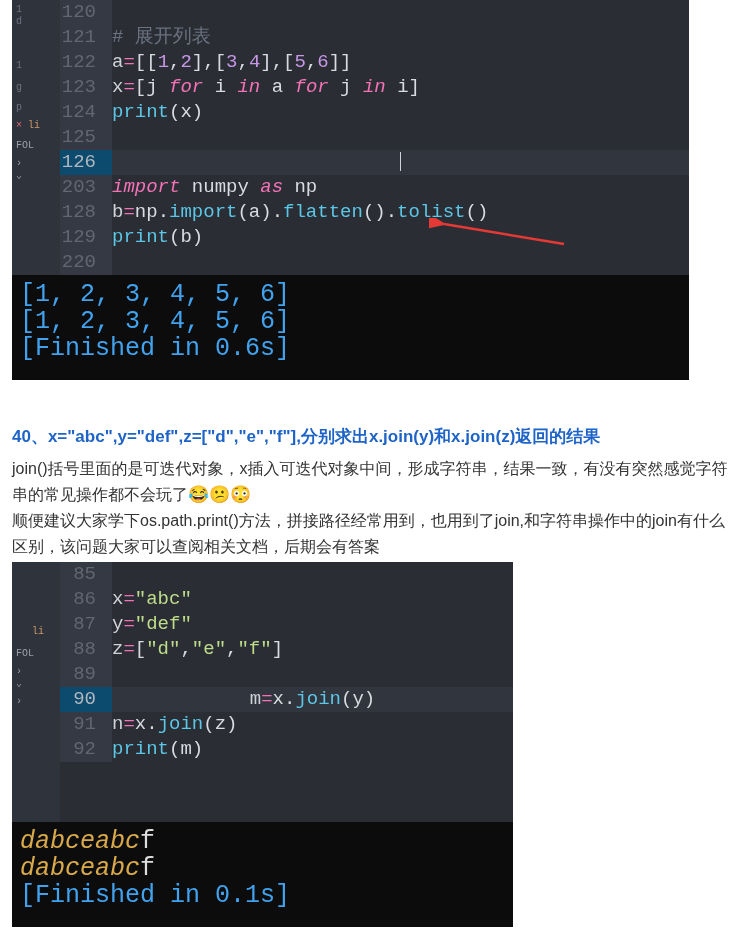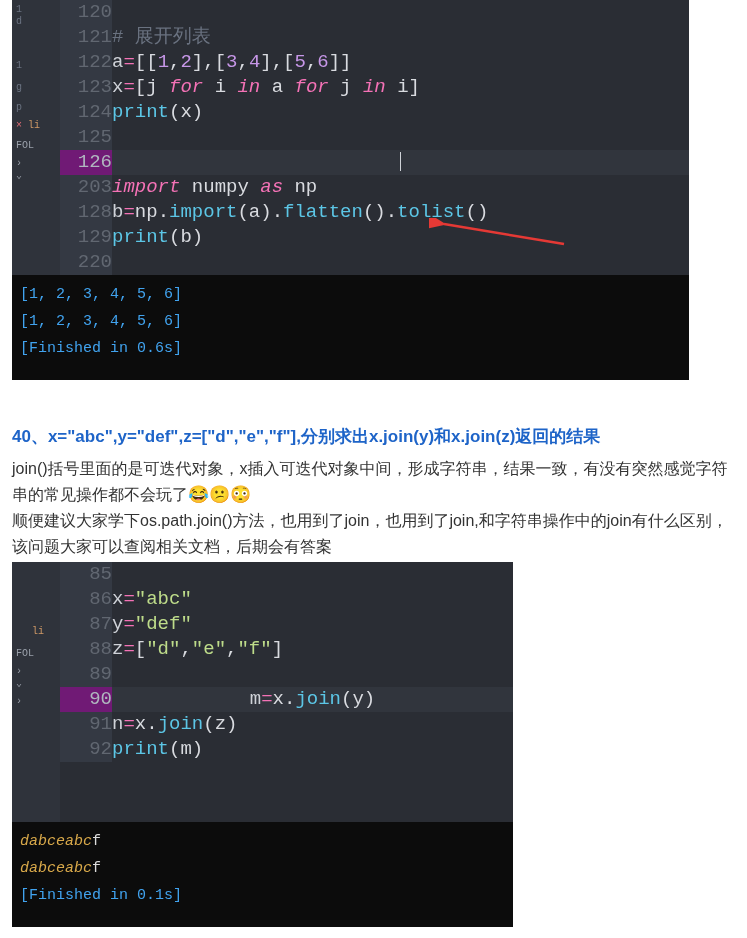--- a/index.html
+++ b/index.html
@@ -27,44 +27,44 @@
     background: #2f333b;
     color: #6a7280;
     font-size: 11px;
     padding-left: 4px;
     box-sizing: border-box;
     overflow: hidden;
   }
   .gutter {
     width: 52px;
     text-align: right;
-    padding-right: 0;
+    padding-right: 16px;
     color: #616771;
     flex-shrink: 0;
     box-sizing: border-box;
     background: #343943;
   }
-  .editor .active .gutter { background: #701a75; color: #b0b6bf; }
+  .editor .active .gutter { background: #0c4a6e; color: #b0b6bf; }
   .editor .active .codecell { background: #31353d; text-align: center; }
   .codecell { flex: 1; white-space: pre; color: #d9dbe0; }
   .tok-kw { color: #f472b6; font-style: italic; }
   .tok-def { color: #cfd2d8; }
   .tok-fn { color: #5cc6e6; }
   .tok-num { color: #c797e8; }
   .tok-str { color: #bedc8a; }
   .tok-cm { color: #6a7280; }
   .tok-op { color: #f472b6; }
   .tok-paren { color: #d9dbe0; }
   .tok-bracket { color: #d9dbe0; }
   .cursor { display:inline-block; width:1px; height:19px; background:#cfd2d8; vertical-align:middle; }
   .ed-output {
     background: #0c0c0c;
     color: #ddd;
     font-family: 'Consolas','Courier New',monospace;
-    font-size: 15px;
+    font-size: 25px;
     line-height: 27px;
     padding: 6px 8px 18px 8px;
   }
   .ed-output .out-blue { color: #41a3ef; }
   .ed-output .out-yellow { color: #d9a94a; font-style: italic; }
   .ed-output .out-white { color: #ddd; }
   .arrow-overlay {
     position: absolute;
     right: 120px;
     width: 140px;
@@ -173,21 +173,21 @@
     <div><span class="out-blue">[1, 2, 3, 4, 5, 6]</span></div>
     <div><span class="out-blue">[1, 2, 3, 4, 5, 6]</span></div>
     <div><span class="out-blue">[Finished in </span><span class="out-blue">0.6s</span><span class="out-blue">]</span></div>
   </div>
 </div>
 
 <div class="question-title">40、x="abc",y="def",z=["d","e","f"],分别求出x.join(y)和x.join(z)返回的结果</div>
 <div class="explain">
   <span>join()括号里面的是可迭代对象，x插入可迭代对象中间，形成字符串，结果一致，有没有突然感觉字符串的常见操作都不会玩了</span><span class="emoji">😂😕😳</span>
 </div>
-<div class="explain">顺便建议大家学下os.path.join()方法，也用到了join，也用到了join,和字符串操作中的join有什么区别，该问题大家可以查阅相关文档，后期会有答案</div>
+<div class="explain">顺便建议大家学下os.path.print()方法，拼接路径经常用到，也用到了join,和字符串操作中的join有什么区别，该问题大家可以查阅相关文档，后期会有答案</div>
 
 <div class="editor editor2">
   <div style="display:flex;">
     <div class="sidebar-strip">
       <div class="sidebar-inner" style="padding-top:4px;">
         <div style="height:60px;"></div>
         <div class="sb-file">li</div>
         <div style="height:10px;"></div>
         <div class="sb-fol">FOL</div>
         <div style="height:6px;"></div>

